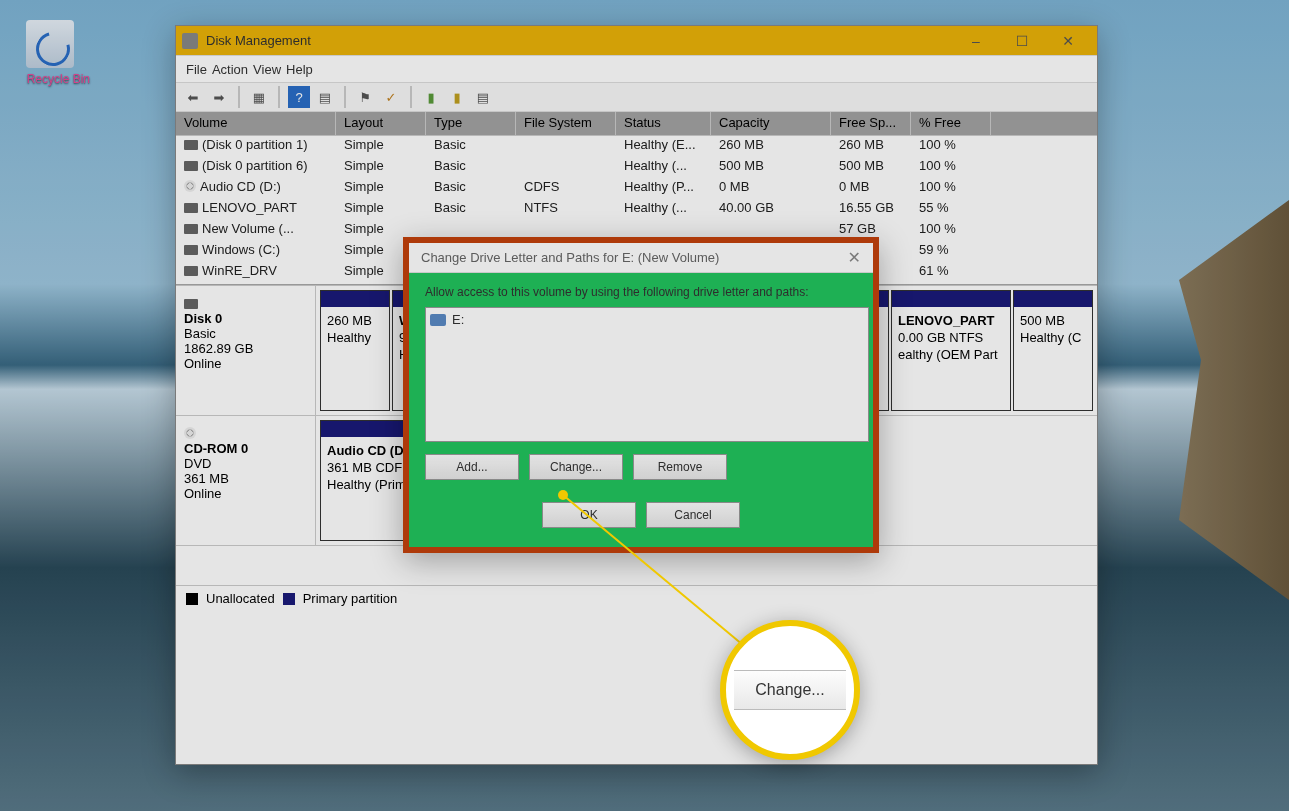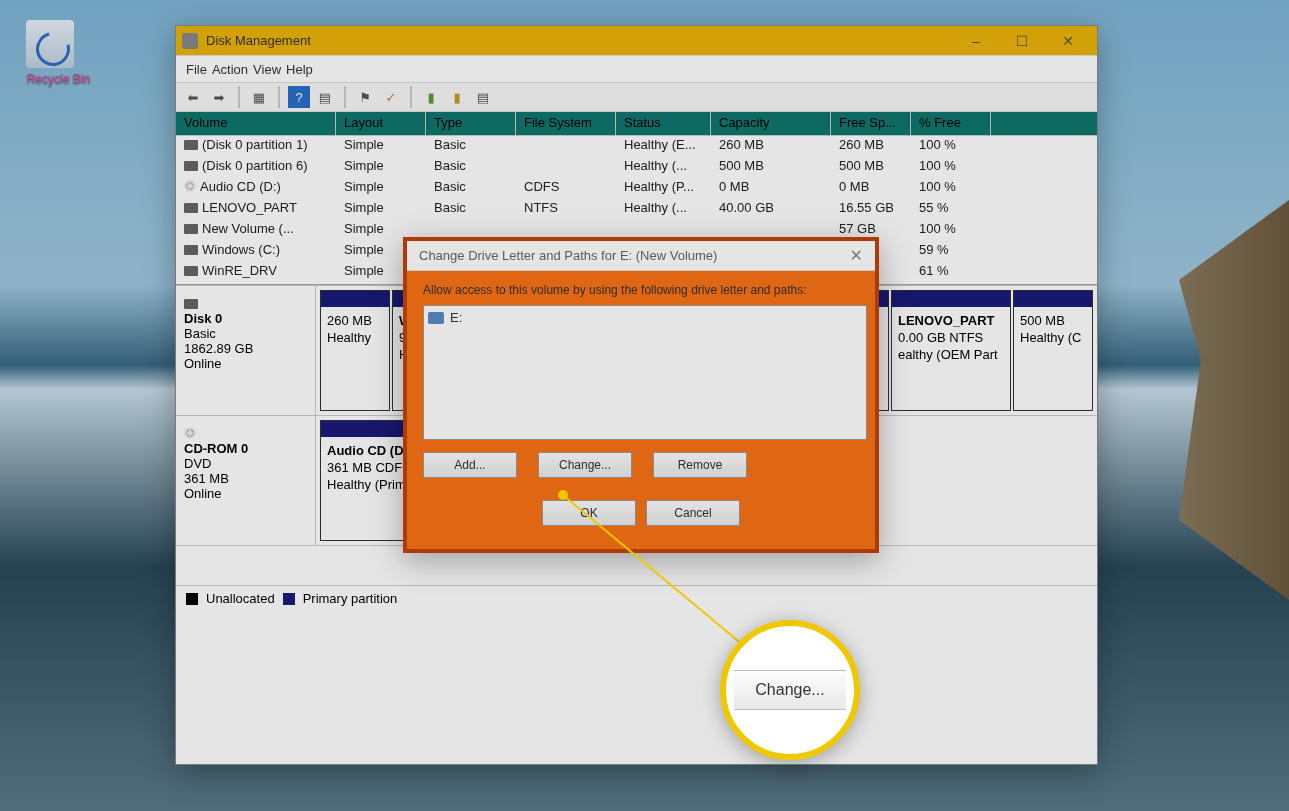--- a/index.html
+++ b/index.html
@@ -22,48 +22,48 @@
   .titlebar .appicon{width:16px;height:16px;background:#888;margin-right:8px;border-radius:2px;}
   .titlebar .title{font-size:13px;color:#333;flex:1;}
   .winbtns{display:flex;}
   .winbtn{width:46px;height:30px;display:flex;align-items:center;justify-content:center;color:#555;font-size:14px;}
   .menubar{height:26px;display:flex;align-items:center;padding:0 10px;gap:5px;font-size:13px;color:#333;}
   .toolbar{height:30px;display:flex;align-items:center;padding:0 6px;gap:4px;border-top:1px solid #ddd;border-bottom:1px solid #ddd;background:#f8f8f8;}
   .tb{width:22px;height:22px;border:1px solid transparent;display:flex;align-items:center;justify-content:center;font-size:13px;color:#555;}
   .tb.sep{width:1px;background:#ccc;margin:0 4px;}
   
   .vtable{border-bottom:1px solid #aaa;}
-  .vhdr{display:flex;height:24px;background:#0f766e;border-bottom:1px solid #ccc;font-size:13px;}
+  .vhdr{display:flex;height:24px;background:#a3a3a3;border-bottom:1px solid #ccc;font-size:13px;}
   .vhdr>div{padding:3px 8px;border-right:1px solid #ccc;overflow:hidden;white-space:nowrap;text-overflow:ellipsis;}
   .vrow{display:flex;height:21px;font-size:13px;color:#222;}
   .vrow>div{padding:1px 8px;overflow:hidden;white-space:nowrap;text-overflow:ellipsis;}
   .c-vol{width:160px;} .c-lay{width:90px;} .c-typ{width:90px;} .c-fs{width:100px;} .c-st{width:95px;} .c-cap{width:120px;} .c-fsp{width:80px;} .c-pf{width:80px;}
   .vicon{display:inline-block;width:14px;height:10px;background:#666;margin-right:4px;border-radius:1px;vertical-align:-1px;}
   .vicon.cd{border-radius:50%;background:radial-gradient(circle,#eee 30%,#999 31%,#eee 50%);width:12px;height:12px;}
   .vbody{height:148px;}
   
   .gpanel{height:300px;overflow-y:scroll;border-top:1px solid #ccc;background:#fff;}
   .diskrow{display:flex;min-height:130px;border-bottom:1px solid #ccc;}
   .diskinfo{width:140px;padding:10px 8px;font-size:13px;border-right:1px solid #ccc;}
   .diskinfo b{display:block;}
   .diskparts{flex:1;display:flex;padding:4px;gap:2px;align-items:stretch;}
   .part{border:1px solid #333;display:flex;flex-direction:column;min-width:60px;}
   .pbar{height:16px;background:#1a1a7a;}
   .pbody{padding:6px;font-size:13px;line-height:1.3;flex:1;}
   .legend{height:26px;display:flex;align-items:center;gap:8px;padding:0 10px;font-size:13px;border-top:1px solid #ccc;}
   .lg{width:12px;height:12px;display:inline-block;}
   
-  .dlg{position:absolute;left:403px;top:237px;width:476px;height:316px;background:#f97316;border:4px solid #c2410c;box-shadow:0 8px 30px rgba(0,0,0,.3);}
+  .dlg{position:absolute;left:403px;top:237px;width:476px;height:316px;background:#22c55e;border:6px solid #c2410c;box-shadow:0 8px 30px rgba(0,0,0,.3);}
   .dlg .dtitle{height:30px;display:flex;align-items:center;padding:0 12px;font-size:13px;color:#666;background:#fff;border-bottom:1px solid #e0e0e0;}
   .dlg .dtitle .x{margin-left:auto;color:#888;font-size:16px;}
   .dlg .dbody{padding:12px 16px;font-size:12px;color:#333;}
   .dlg .listbox{width:444px;height:135px;border:1px solid #999;background:#fff;margin-top:8px;padding:4px;font-size:13px;}
   .dlg .listbox .drv{display:flex;align-items:center;gap:6px;}
   .dlg .listbox .dicon{width:16px;height:12px;background:#5a89c5;border-radius:2px;}
-  .dlg .btnrow{display:flex;gap:21px;margin-top:12px;}
+  .dlg .btnrow{display:flex;gap:10px;margin-top:12px;}
   .dlg .btn{width:94px;height:26px;border:1px solid #999;background:linear-gradient(#fdfdfd,#e8e8e8);font-size:12px;display:flex;align-items:center;justify-content:center;}
   .dlg .okrow{display:flex;gap:10px;justify-content:center;margin-top:22px;}
   .dlg .okrow .btn{width:94px;height:26px;}
   
   .hilite{position:absolute;left:720px;top:620px;width:140px;height:140px;border-radius:50%;background:#fff;border:6px solid #f0c800;display:flex;align-items:center;justify-content:center;box-shadow:0 4px 20px rgba(0,0,0,.3);}
   .hilite .inner{width:112px;height:40px;border-top:1px solid #bbb;border-bottom:1px solid #bbb;background:linear-gradient(#fdfdfd,#e8e8e8);display:flex;align-items:center;justify-content:center;font-size:16px;color:#333;}
   .line{position:absolute;left:563px;top:495px;width:220px;height:170px;pointer-events:none;}
   .line svg{position:absolute;inset:0;overflow:visible;}
 </style>
 </head>

